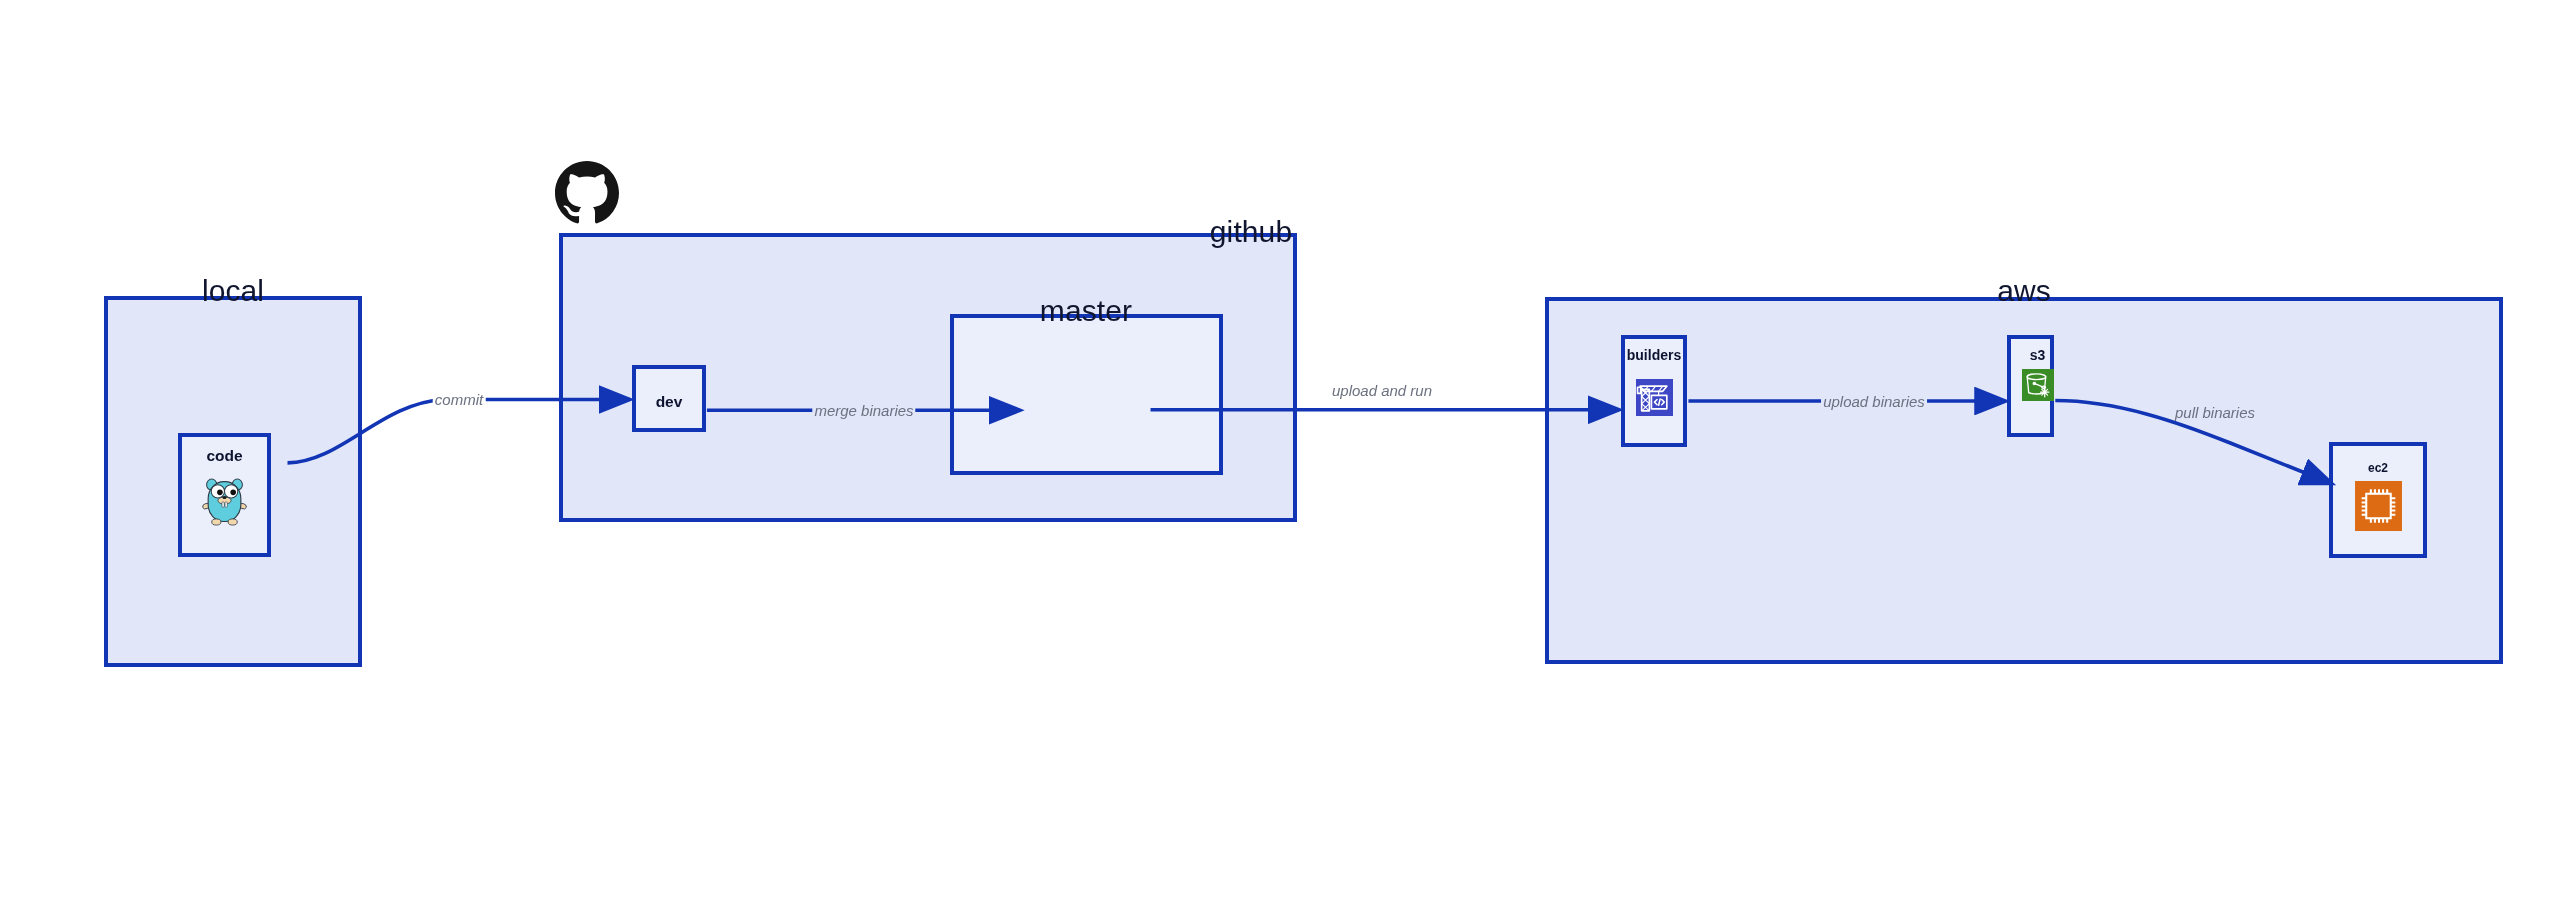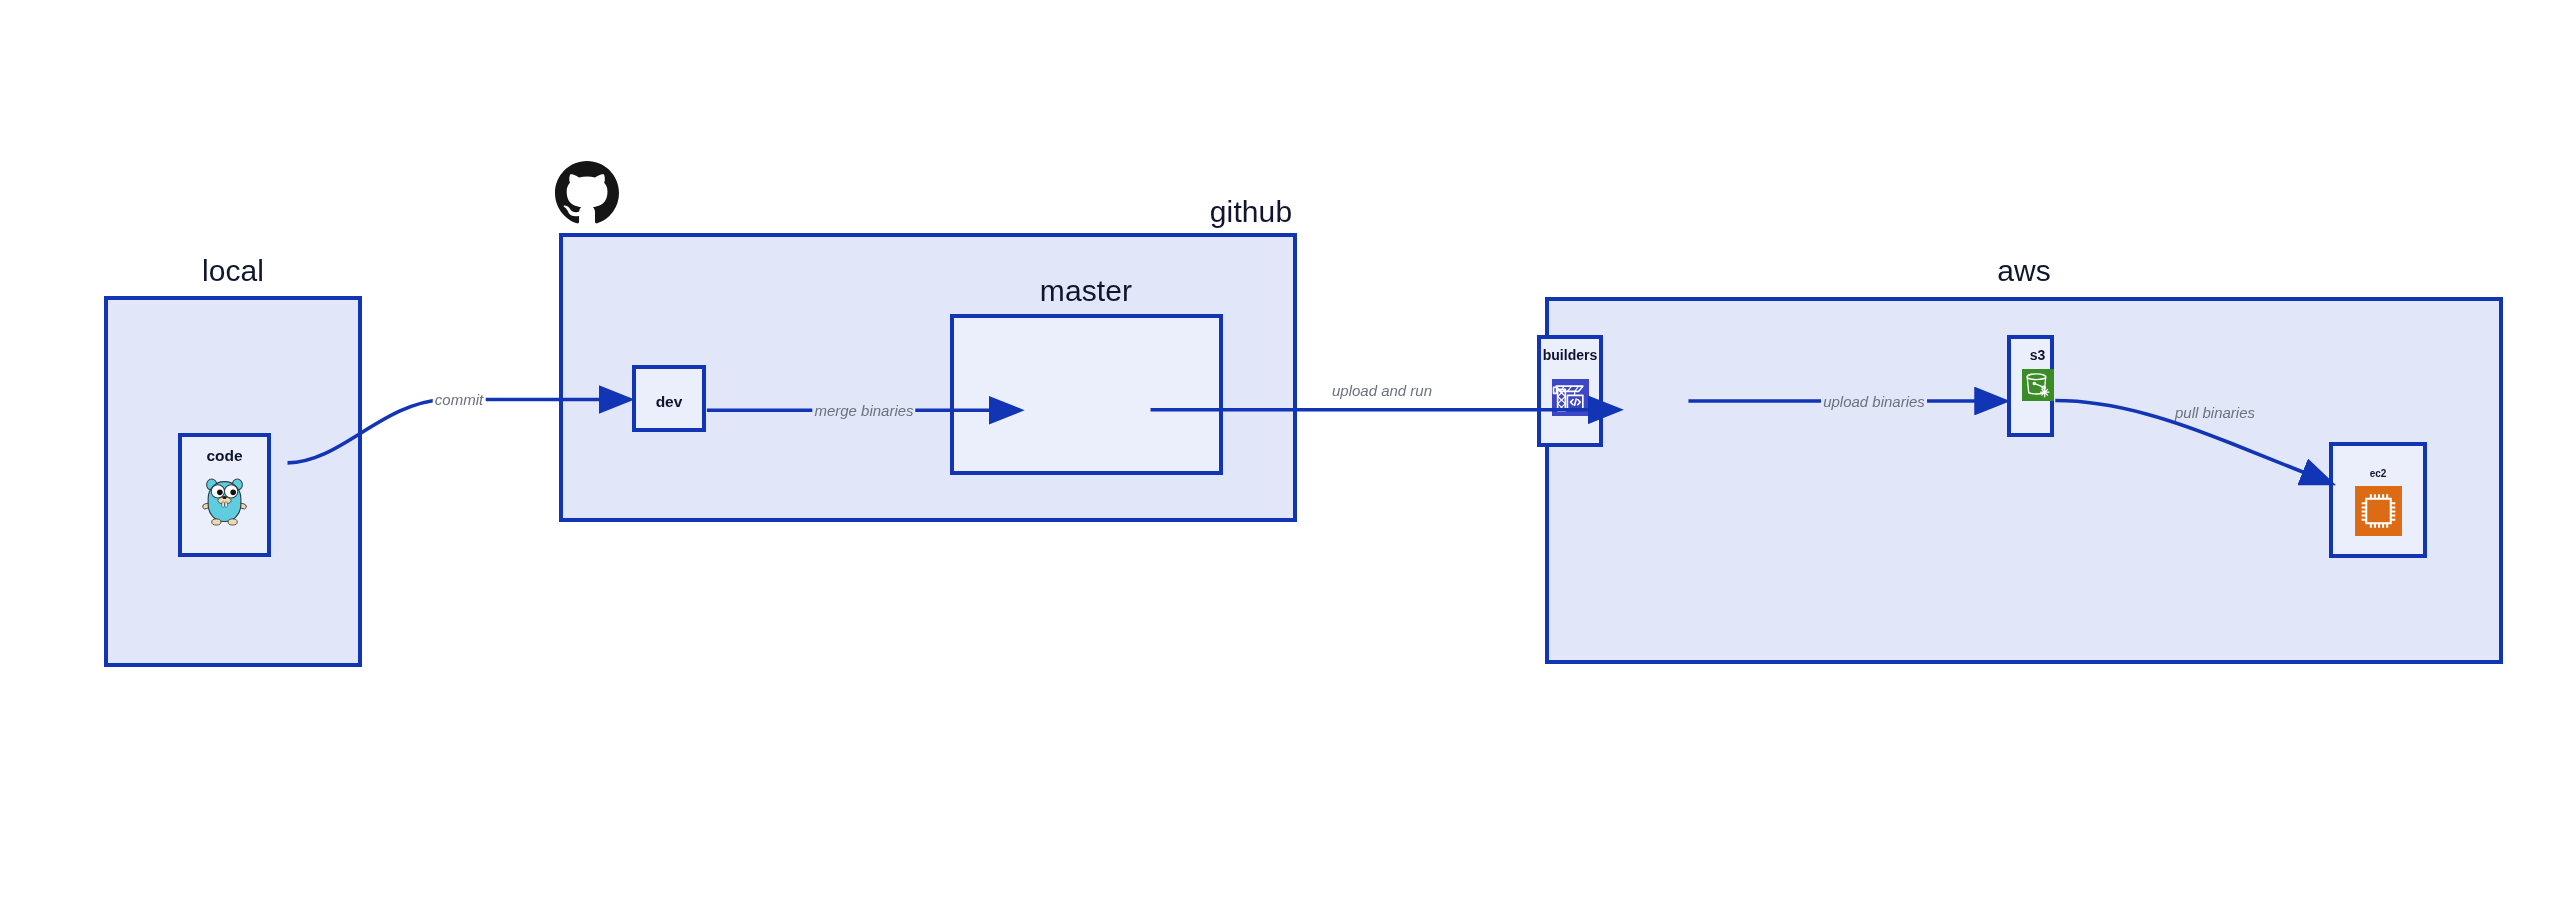--- a/index.html
+++ b/index.html
@@ -26,20 +26,21 @@
 
   .group-label {
     position: absolute;
     color: #10162F;
     font-size: 30px;
     font-weight: 400;
     letter-spacing: 0.1px;
     white-space: nowrap;
     transform: translateX(-50%);
     line-height: 1;
+    margin-top: 20px;
   }
 
   
   .node {
     position: absolute;
     border: 4.1px solid #1235B5;
     background: #EBEFFB;
     display: flex;
     flex-direction: column;
     align-items: center;
@@ -156,21 +157,21 @@
         <rect x="47" y="58" width="4.5" height="10" rx="1.4" fill="#FFFFFF" stroke="#2E3A44" stroke-width="1.2"></rect>
       </svg>
     </span>
   </div>
 
   <div class="node" style="left:632px; top:365px; width:74px; height:67px;">
     <span class="node-label" style="margin-top:25px;text-align:right;">dev</span>
   </div>
 
 
-  <div class="node" style="left:1537px; top:335px; width:66px; height:112px;gap:11px;">
+  <div class="node" style="left:1621px; top:335px; width:66px; height:112px;gap:11px;">
     <span class="node-label" style="margin-top:9.3px; font-size:14px;">builders</span>
     <span class="node-icon" style="margin-top:6.2px;">
       <svg width="37" height="37" viewBox="0 0 72 72">
         <rect x="0" y="0" width="72" height="72" fill="#3D46C4"></rect>
         <g fill="none" stroke="#FFFFFF" stroke-width="3.2" stroke-linejoin="round">
 
           <rect x="11" y="20" width="15" height="42"></rect>
           <path d="M11 20 L26 34 M26 20 L11 34 M11 34 L26 48 M26 34 L11 48 M11 48 L26 62 M26 48 L11 62" stroke-width="2.2"></path>
 
           <path d="M8 14 L60 14 L52 24 L16 24 Z"></path>
@@ -204,21 +205,21 @@
           <ellipse cx="42" cy="35.5" rx="3.6" ry="2.2"></ellipse>
         </g>
         <g stroke="#FFFFFF" stroke-width="2.4" stroke-linecap="round">
           <path d="M44 36 L44 54 M36 45 L52 45 M38.5 39.5 L49.5 50.5 M49.5 39.5 L38.5 50.5"></path>
         </g>
       </svg>
     </span>
   </div>
 
   <div class="node" style="left:2329px; top:442px; width:98px; height:116px;">
-    <span class="node-label" style="margin-top:23px; font-size:10px;text-align:right;">ec2</span>
+    <span class="node-label" style="margin-top:16px; font-size:12px;text-align:right;">ec2</span>
     <span class="node-icon" style="margin-top:7.2px;">
       <svg width="47" height="50" viewBox="0 0 92 98">
         <rect x="0" y="0" width="92" height="98" fill="#DD6B14"></rect>
         <g stroke="#FFFFFF" stroke-width="4" fill="none">
           <rect x="22" y="25" width="48" height="48"></rect>
         </g>
         <g stroke="#FFFFFF" stroke-width="4" stroke-linecap="butt">
           <path d="M31 16 L31 25 M39 16 L39 25 M47 16 L47 25 M55 16 L55 25 M63 16 L63 25"></path>
           <path d="M31 73 L31 82 M39 73 L39 82 M47 73 L47 82 M55 73 L55 82 M63 73 L63 82"></path>
           <path d="M13 34 L22 34 M13 42 L22 42 M13 50 L22 50 M13 58 L22 58 M13 66 L22 66"></path>

